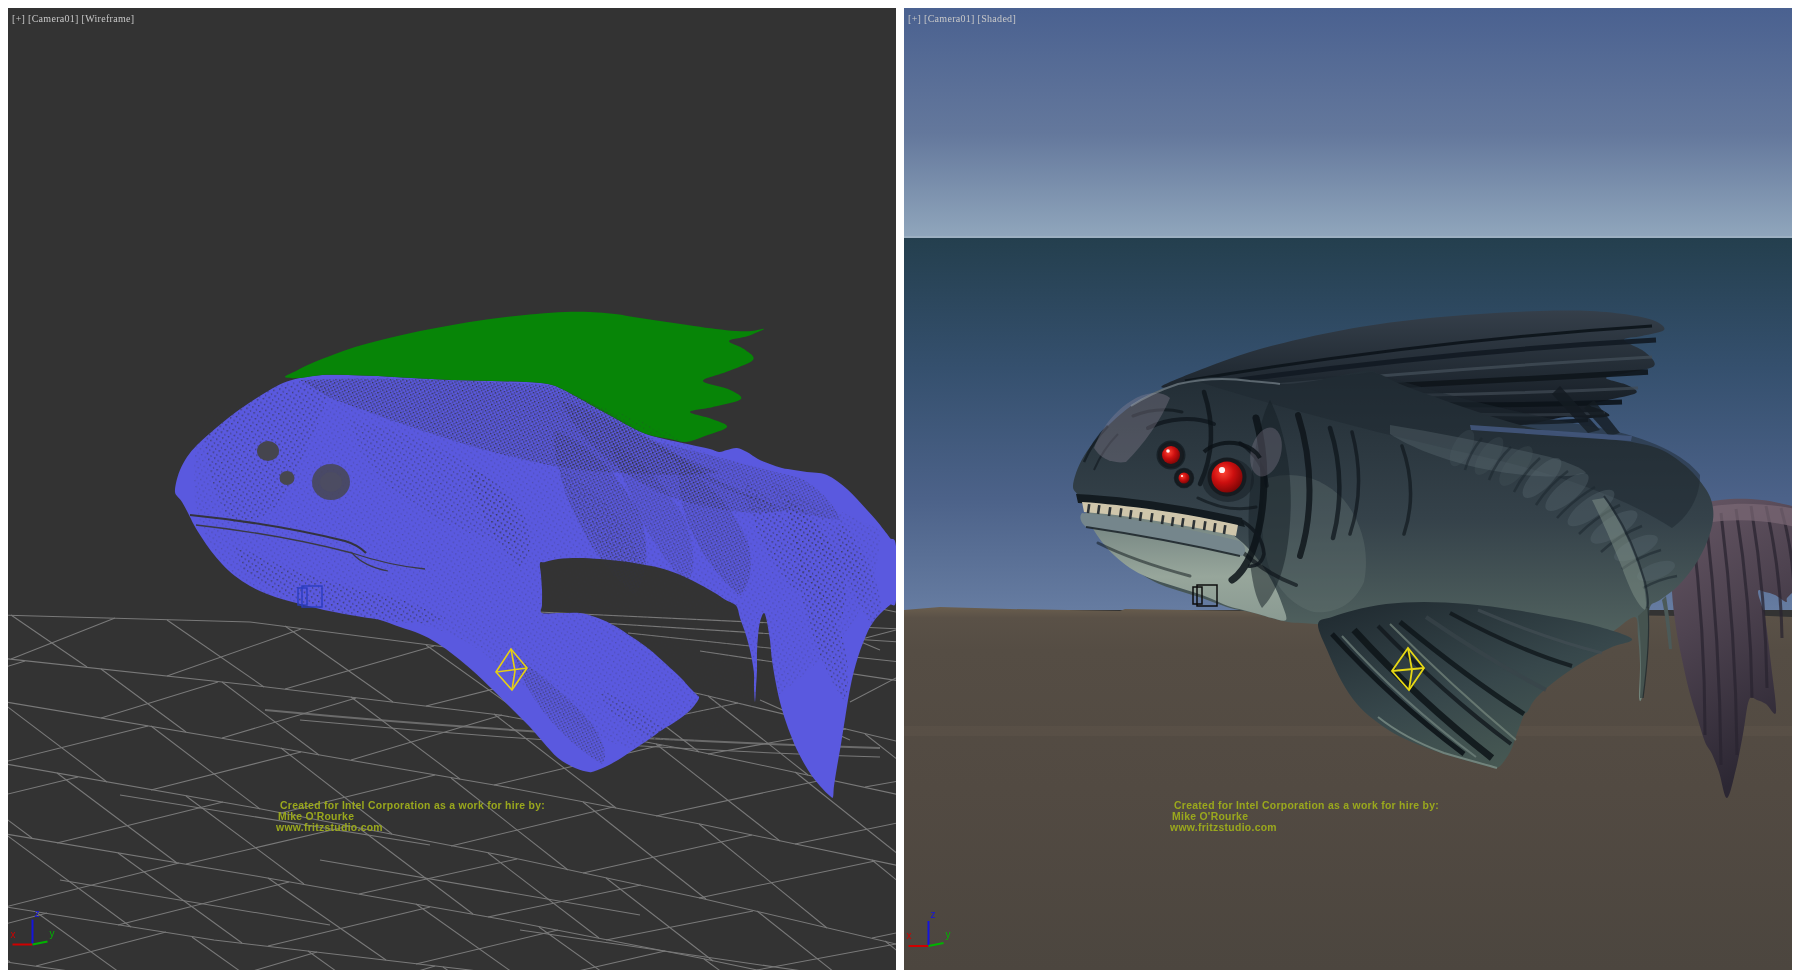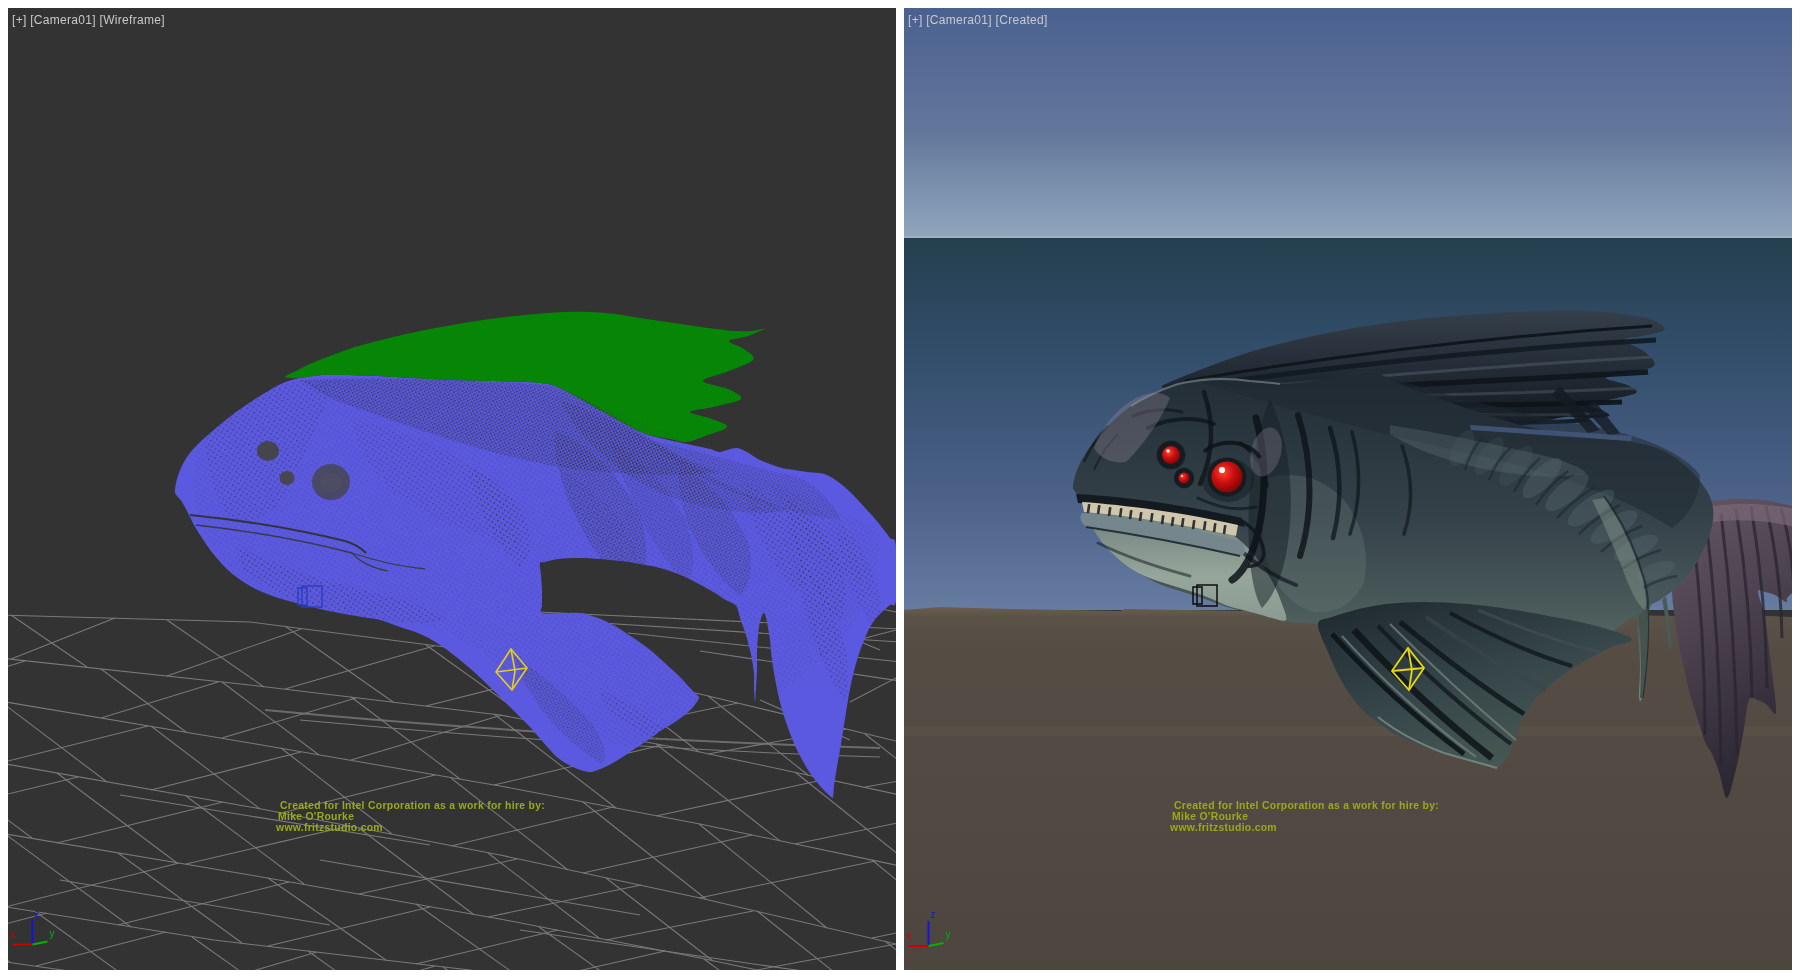--- a/index.html
+++ b/index.html
@@ -1,16 +1,16 @@
 <!DOCTYPE html>
 <html><head><meta charset="utf-8"><style>
 html,body{margin:0;padding:0;background:#ffffff;width:1800px;height:978px;overflow:hidden;}
 *{box-sizing:border-box;}
 .vp{position:absolute;overflow:hidden;}
-.lbl{position:absolute;left:4px;top:5px;font-family:Liberation Sans, sans-serif;font-size:12px;color:#c9c9c9;letter-spacing:0.3px;}
+.lbl{position:absolute;left:4px;top:5px;font-family:Liberation Serif, serif;font-size:10px;color:#c9c9c9;letter-spacing:0.3px;}
 </style></head><body>
 <div class="vp" style="left:8px;top:8px;width:888px;height:962px;background:#333333;">
 <svg width="888" height="962" viewBox="8 8 888 962" xmlns="http://www.w3.org/2000/svg">
 <defs>
 <pattern id="stipA" width="4" height="4" patternUnits="userSpaceOnUse" patternTransform="rotate(18)">
           <rect x="0" y="0" width="1.4" height="1.4" fill="#30313c"></rect>
           <rect x="2.2" y="2.2" width="1.2" height="1.2" fill="#30313c"></rect>
         </pattern>
 <pattern id="stipB" width="6" height="6" patternUnits="userSpaceOnUse" patternTransform="rotate(-12)">
           <rect x="0" y="0" width="1.4" height="1.4" fill="#30313c"></rect>
@@ -378,13 +378,13 @@
       </g>
 <g font-family="Liberation Sans, sans-serif" font-size="10">
         <line x1="928.5" y1="946" x2="928.5" y2="921" stroke="#1414dc" stroke-width="2"></line>
         <line x1="908.5" y1="946" x2="928.5" y2="946" stroke="#d00000" stroke-width="2"></line>
         <line x1="928.5" y1="946" x2="943.5" y2="943" stroke="#00b400" stroke-width="2"></line>
         <text x="930.5" y="918" fill="#1414dc">z</text>
         <text x="906.5" y="939" fill="#d00000">x</text>
         <text x="945.5" y="938" fill="#00b400">y</text>
       </g>
 </svg>
-<div class="lbl">[+] [Camera01] [Created]</div>
+<div class="lbl">[+] [Camera01] [Shaded]</div>
 </div>
 </body></html>

